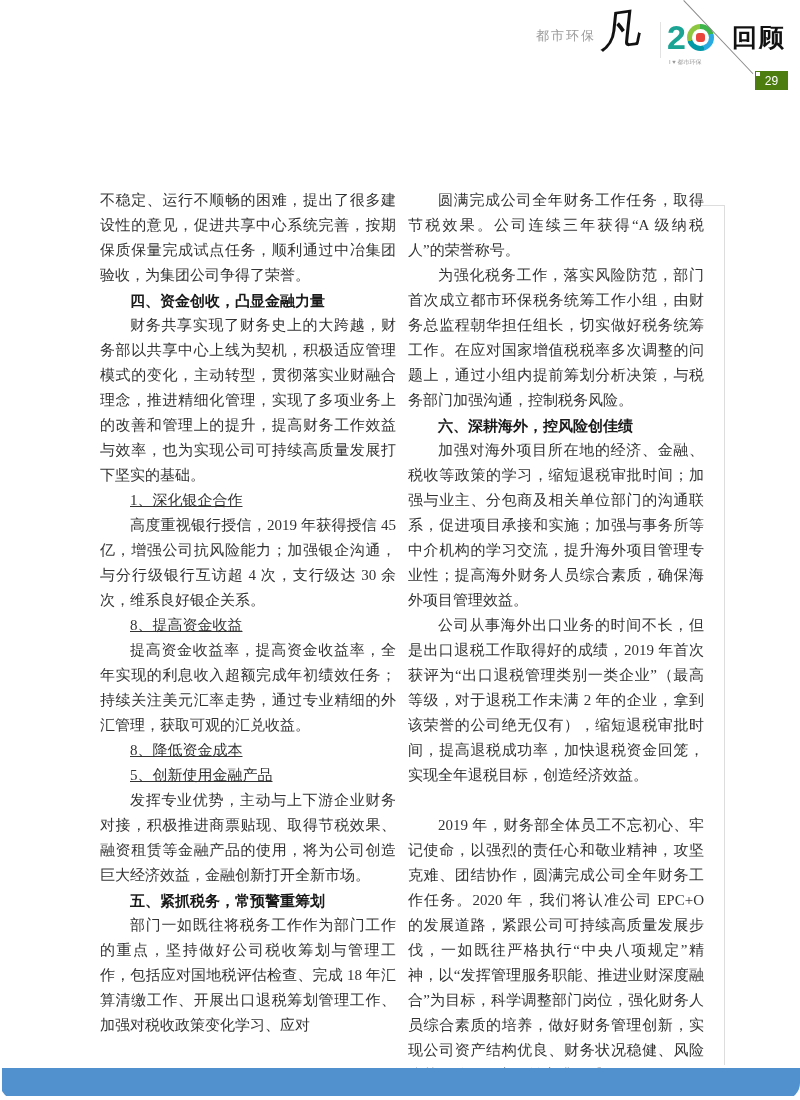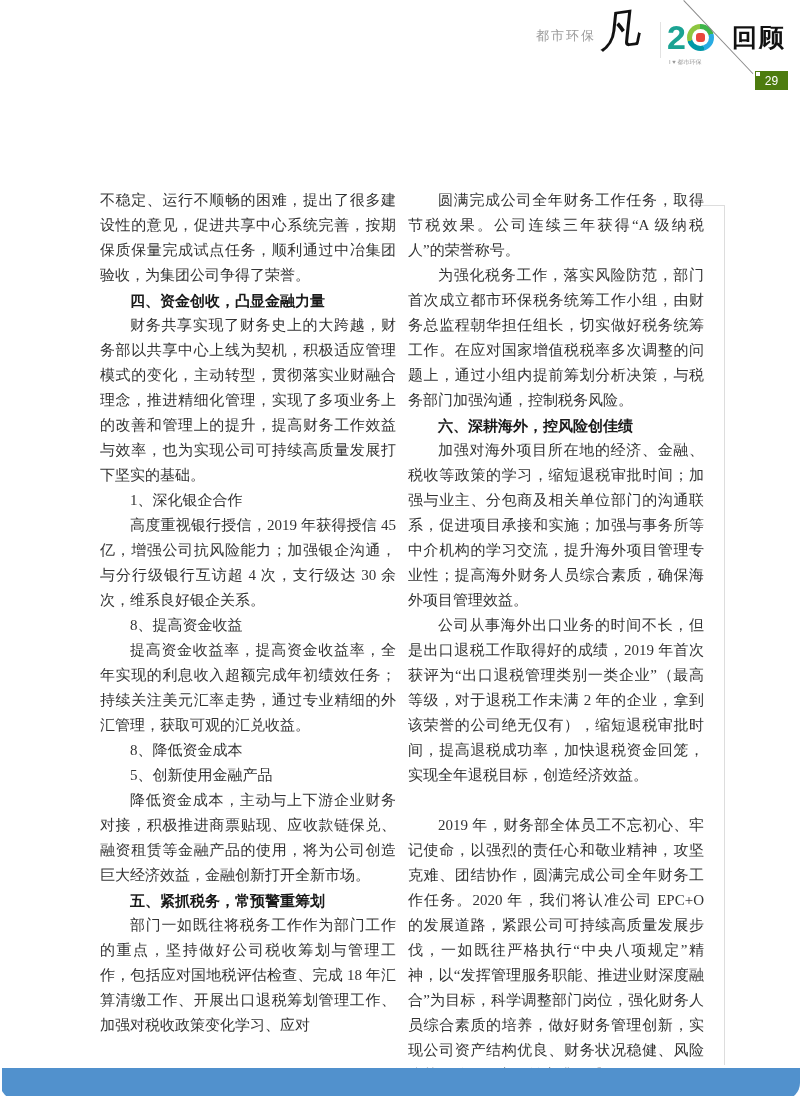--- a/index.html
+++ b/index.html
@@ -37,21 +37,21 @@
 
   
   .footer-bar{position:absolute;left:2px;top:1068px;width:798px;height:28px;background:#5191cd;}
 
   
   .content{position:absolute;left:100px;top:188px;width:604px;display:flex;gap:12px;}
   .col{width:296px;font-size:15px;line-height:25px;color:#333;text-align:justify;}
   .blk{margin:0;}
   .body{text-indent:2em;}
   .cont{text-indent:0;}
-  .sub{text-indent:2em;}
+  .sub{text-indent:2em;text-decoration:underline;}
   .heading{text-indent:2em;font-weight:bold;color:#1a1a1a;
            font-family:"Liberation Sans","DejaVu Sans",sans-serif;}
   .gap{margin-top:25px;}
 </style>
 </head>
 <body>
 
 <div class="page">
 
   <span class="brand">都市环保</span>
@@ -80,21 +80,21 @@
     <div class="col" id="col-left">
         <p class="blk cont">不稳定、运行不顺畅的困难，提出了很多建设性的意见，促进共享中心系统完善，按期保质保量完成试点任务，顺利通过中冶集团验收，为集团公司争得了荣誉。</p>
         <p class="blk heading">四、资金创收，凸显金融力量</p>
         <p class="blk body">财务共享实现了财务史上的大跨越，财务部以共享中心上线为契机，积极适应管理模式的变化，主动转型，贯彻落实业财融合理念，推进精细化管理，实现了多项业务上的改善和管理上的提升，提高财务工作效益与效率，也为实现公司可持续高质量发展打下坚实的基础。</p>
         <p class="blk sub">1、深化银企合作</p>
         <p class="blk body">高度重视银行授信，2019 年获得授信 45 亿，增强公司抗风险能力；加强银企沟通，与分行级银行互访超 4 次，支行级达 30 余次，维系良好银企关系。</p>
         <p class="blk sub">8、提高资金收益</p>
         <p class="blk body">提高资金收益率，提高资金收益率，全年实现的利息收入超额完成年初绩效任务；持续关注美元汇率走势，通过专业精细的外汇管理，获取可观的汇兑收益。</p>
         <p class="blk sub">8、降低资金成本</p>
         <p class="blk sub">5、创新使用金融产品</p>
-        <p class="blk body">降低资金成本，主动与上下游企业财务对接，积极推进商票贴现、应收款链保兑、融资租赁等金融产品的使用，将为公司创造巨大经济效益，金融创新打开全新市场。</p>
+        <p class="blk body">发挥专业优势，主动与上下游企业财务对接，积极推进商票贴现、取得节税效果、融资租赁等金融产品的使用，将为公司创造巨大经济效益，金融创新打开全新市场。</p>
         <p class="blk heading">五、紧抓税务，常预警重筹划</p>
         <p class="blk body">部门一如既往将税务工作作为部门工作的重点，坚持做好公司税收筹划与管理工作，包括应对国地税评估检查、完成 18 年汇算清缴工作、开展出口退税筹划管理工作、加强对税收政策变化学习、应对</p>
       </div>
     <div class="col" id="col-right">
       <div id="right-blocks">
           <p class="blk body">圆满完成公司全年财务工作任务，取得节税效果。公司连续三年获得“A 级纳税人”的荣誉称号。</p>
           <p class="blk body">为强化税务工作，落实风险防范，部门首次成立都市环保税务统筹工作小组，由财务总监程朝华担任组长，切实做好税务统筹工作。在应对国家增值税税率多次调整的问题上，通过小组内提前筹划分析决策，与税务部门加强沟通，控制税务风险。</p>
           <p class="blk heading">六、深耕海外，控风险创佳绩</p>
           <p class="blk body">加强对海外项目所在地的经济、金融、税收等政策的学习，缩短退税审批时间；加强与业主、分包商及相关单位部门的沟通联系，促进项目承接和实施；加强与事务所等中介机构的学习交流，提升海外项目管理专业性；提高海外财务人员综合素质，确保海外项目管理效益。</p>
           <p class="blk body">公司从事海外出口业务的时间不长，但是出口退税工作取得好的成绩，2019 年首次获评为“出口退税管理类别一类企业”（最高等级，对于退税工作未满 2 年的企业，拿到该荣誉的公司绝无仅有），缩短退税审批时间，提高退税成功率，加快退税资金回笼，实现全年退税目标，创造经济效益。</p>

